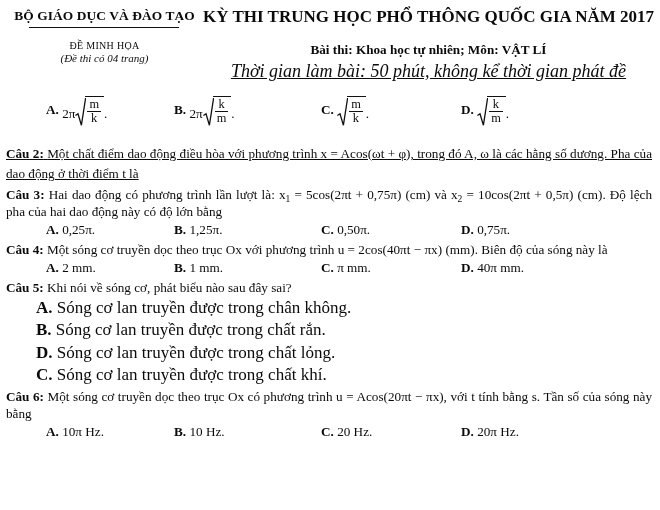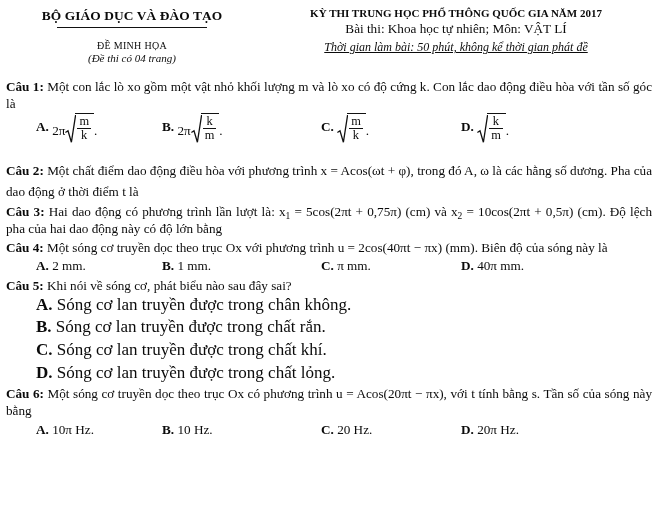--- a/index.html
+++ b/index.html
@@ -57,32 +57,32 @@
     font-size: 10px;
     letter-spacing: .3px;
   }
   .exam-pages {
     font-style: italic;
     font-size: 11px;
     margin-top: 1px;
   }
   .exam-title {
     font-weight: bold;
-    font-size: 11px;
+    font-size: 17px;
     white-space: nowrap;
   }
   .exam-subject {
-    font-weight: normal;
+    font-weight: bold;
     font-size: 13.2px;
-    margin-top: 2px;
+    margin-top: 15px;
     white-space: nowrap;
   }
   .exam-time {
     font-style: italic;
-    font-size: 12px;
+    font-size: 18px;
     margin-top: 3px;
     text-decoration: underline;
     white-space: nowrap;
   }
 
   
   .body {
     padding: 0 8px 0 6px;
     box-sizing: border-box;
     margin-top: 14px;
@@ -108,22 +108,22 @@
   }
   .answers-row.tall { height: 46px; }
   .opt {
     position: absolute;
     top: 0;
     white-space: nowrap;
     font-size: 13.2px;
     line-height: 1.3;
   }
   .opt .ltr { font-weight: bold; }
-  .opt.c0 { left: 30px; }
-  .opt.c1 { left: 156px; }
+  .opt.c0 { left: 40px; }
+  .opt.c1 { left: 168px; }
   .opt.c2 { left: 315px; }
   .opt.c3 { left: 455px; }
 
   
   .answers-stack {
     margin-top: 0px;
     padding-left: 30px;
   }
   .answers-stack .opt-line {
     line-height: 1.33;
@@ -181,24 +181,20 @@
     <div class="hdr-right">
       <div class="exam-title">KỲ THI TRUNG HỌC PHỔ THÔNG QUỐC GIA NĂM 2017</div>
       <div class="exam-subject">Bài thi: Khoa học tự nhiên; Môn: VẬT LÍ</div>
       <div class="exam-time">Thời gian làm bài: 50 phút, không kể thời gian phát đề</div>
     </div>
   </div>
 
   <div class="body">
 
     <div class="question">
-      <div class="q-text">
-        <span class="q-label">Câu 1:</span>
-        <span>Một con lắc lò xo gồm một vật nhỏ khối lượng m và lò xo có độ cứng k. Con lắc dao động điều hòa với tần số góc là</span>
-      </div>
       <div class="answers-row tall">
 
         <div class="opt c0">
           <span class="ltr">A.</span>
           <span class="coef">2π</span><span class="radical">
               <span class="sign">
                 <svg width="11" height="30" viewBox="0 0 11 30">
                   <path d="M0.4 19.5 L3.0 17.8 L6.4 29.2 L10.6 2.0" fill="none" stroke="#111" stroke-width="1.3"></path>
                 </svg>
               </span>
@@ -250,32 +246,50 @@
               <span class="frac">
                 <span class="num">k</span>
                 <span class="den">m</span>
               </span>
             </span><span class="tail">.</span>
         </div>
 
       </div>
     </div>
 
-    <div class="question" style="margin-top:2px;">
+    <div class="question" style="margin-top:2px;text-decoration:underline;">
       <div class="q-text" style="line-height:1.55;">
         <span class="q-label">Câu 2:</span>
         <span>Một chất điểm dao động điều hòa với phương trình x = Acos(ωt + φ), trong đó A, ω là các hằng số dương. Pha của dao động ở thời điểm t là</span>
       </div>
     </div>
 
     <div class="question">
       <div class="q-text">
         <span class="q-label">Câu 3:</span>
         <span>Hai dao động có phương trình lần lượt là: x</span><sub>1</sub><span> = 5cos(2πt + 0,75π) (cm) và x</span><sub>2</sub><span> = 10cos(2πt + 0,5π) (cm). Độ lệch pha của hai dao động này có độ lớn bằng</span>
       </div>
+      <div class="answers-row">
+        <div class="opt c0">
+          <span class="ltr">A.</span>
+          <span>0,25π.</span>
+        </div>
+        <div class="opt c1">
+          <span class="ltr">B.</span>
+          <span>1,25π.</span>
+        </div>
+        <div class="opt c2">
+          <span class="ltr">C.</span>
+          <span>0,50π.</span>
+        </div>
+        <div class="opt c3">
+          <span class="ltr">D.</span>
+          <span>0,75π.</span>
+        </div>
+      </div>
     </div>
 
     <div class="question">
       <div class="q-text">
         <span class="q-label">Câu 4:</span>
         <span>Một sóng cơ truyền dọc theo trục Ox với phương trình u = 2cos(40πt − πx) (mm). Biên độ của sóng này là</span>
       </div>
       <div class="answers-row">
         <div class="opt c0">
           <span class="ltr">A.</span>
@@ -304,26 +318,26 @@
       <div class="answers-stack">
         <div class="opt-line">
           <span class="ltr">A.</span>
           <span>Sóng cơ lan truyền được trong chân không.</span>
         </div>
         <div class="opt-line">
           <span class="ltr">B.</span>
           <span>Sóng cơ lan truyền được trong chất rắn.</span>
         </div>
         <div class="opt-line">
+          <span class="ltr">D.</span>
+          <span>Sóng cơ lan truyền được trong chất lỏng.</span>
+        </div>
+        <div class="opt-line">
           <span class="ltr">C.</span>
           <span>Sóng cơ lan truyền được trong chất khí.</span>
-        </div>
-        <div class="opt-line">
-          <span class="ltr">D.</span>
-          <span>Sóng cơ lan truyền được trong chất lỏng.</span>
         </div>
       </div>
     </div>
 
     <div class="question">
       <div class="q-text">
         <span class="q-label">Câu 6:</span>
         <span>Một sóng cơ truyền dọc theo trục Ox có phương trình u = Acos(20πt − πx), với t tính bằng s. Tần số của sóng này bằng</span>
       </div>
       <div class="answers-row">

